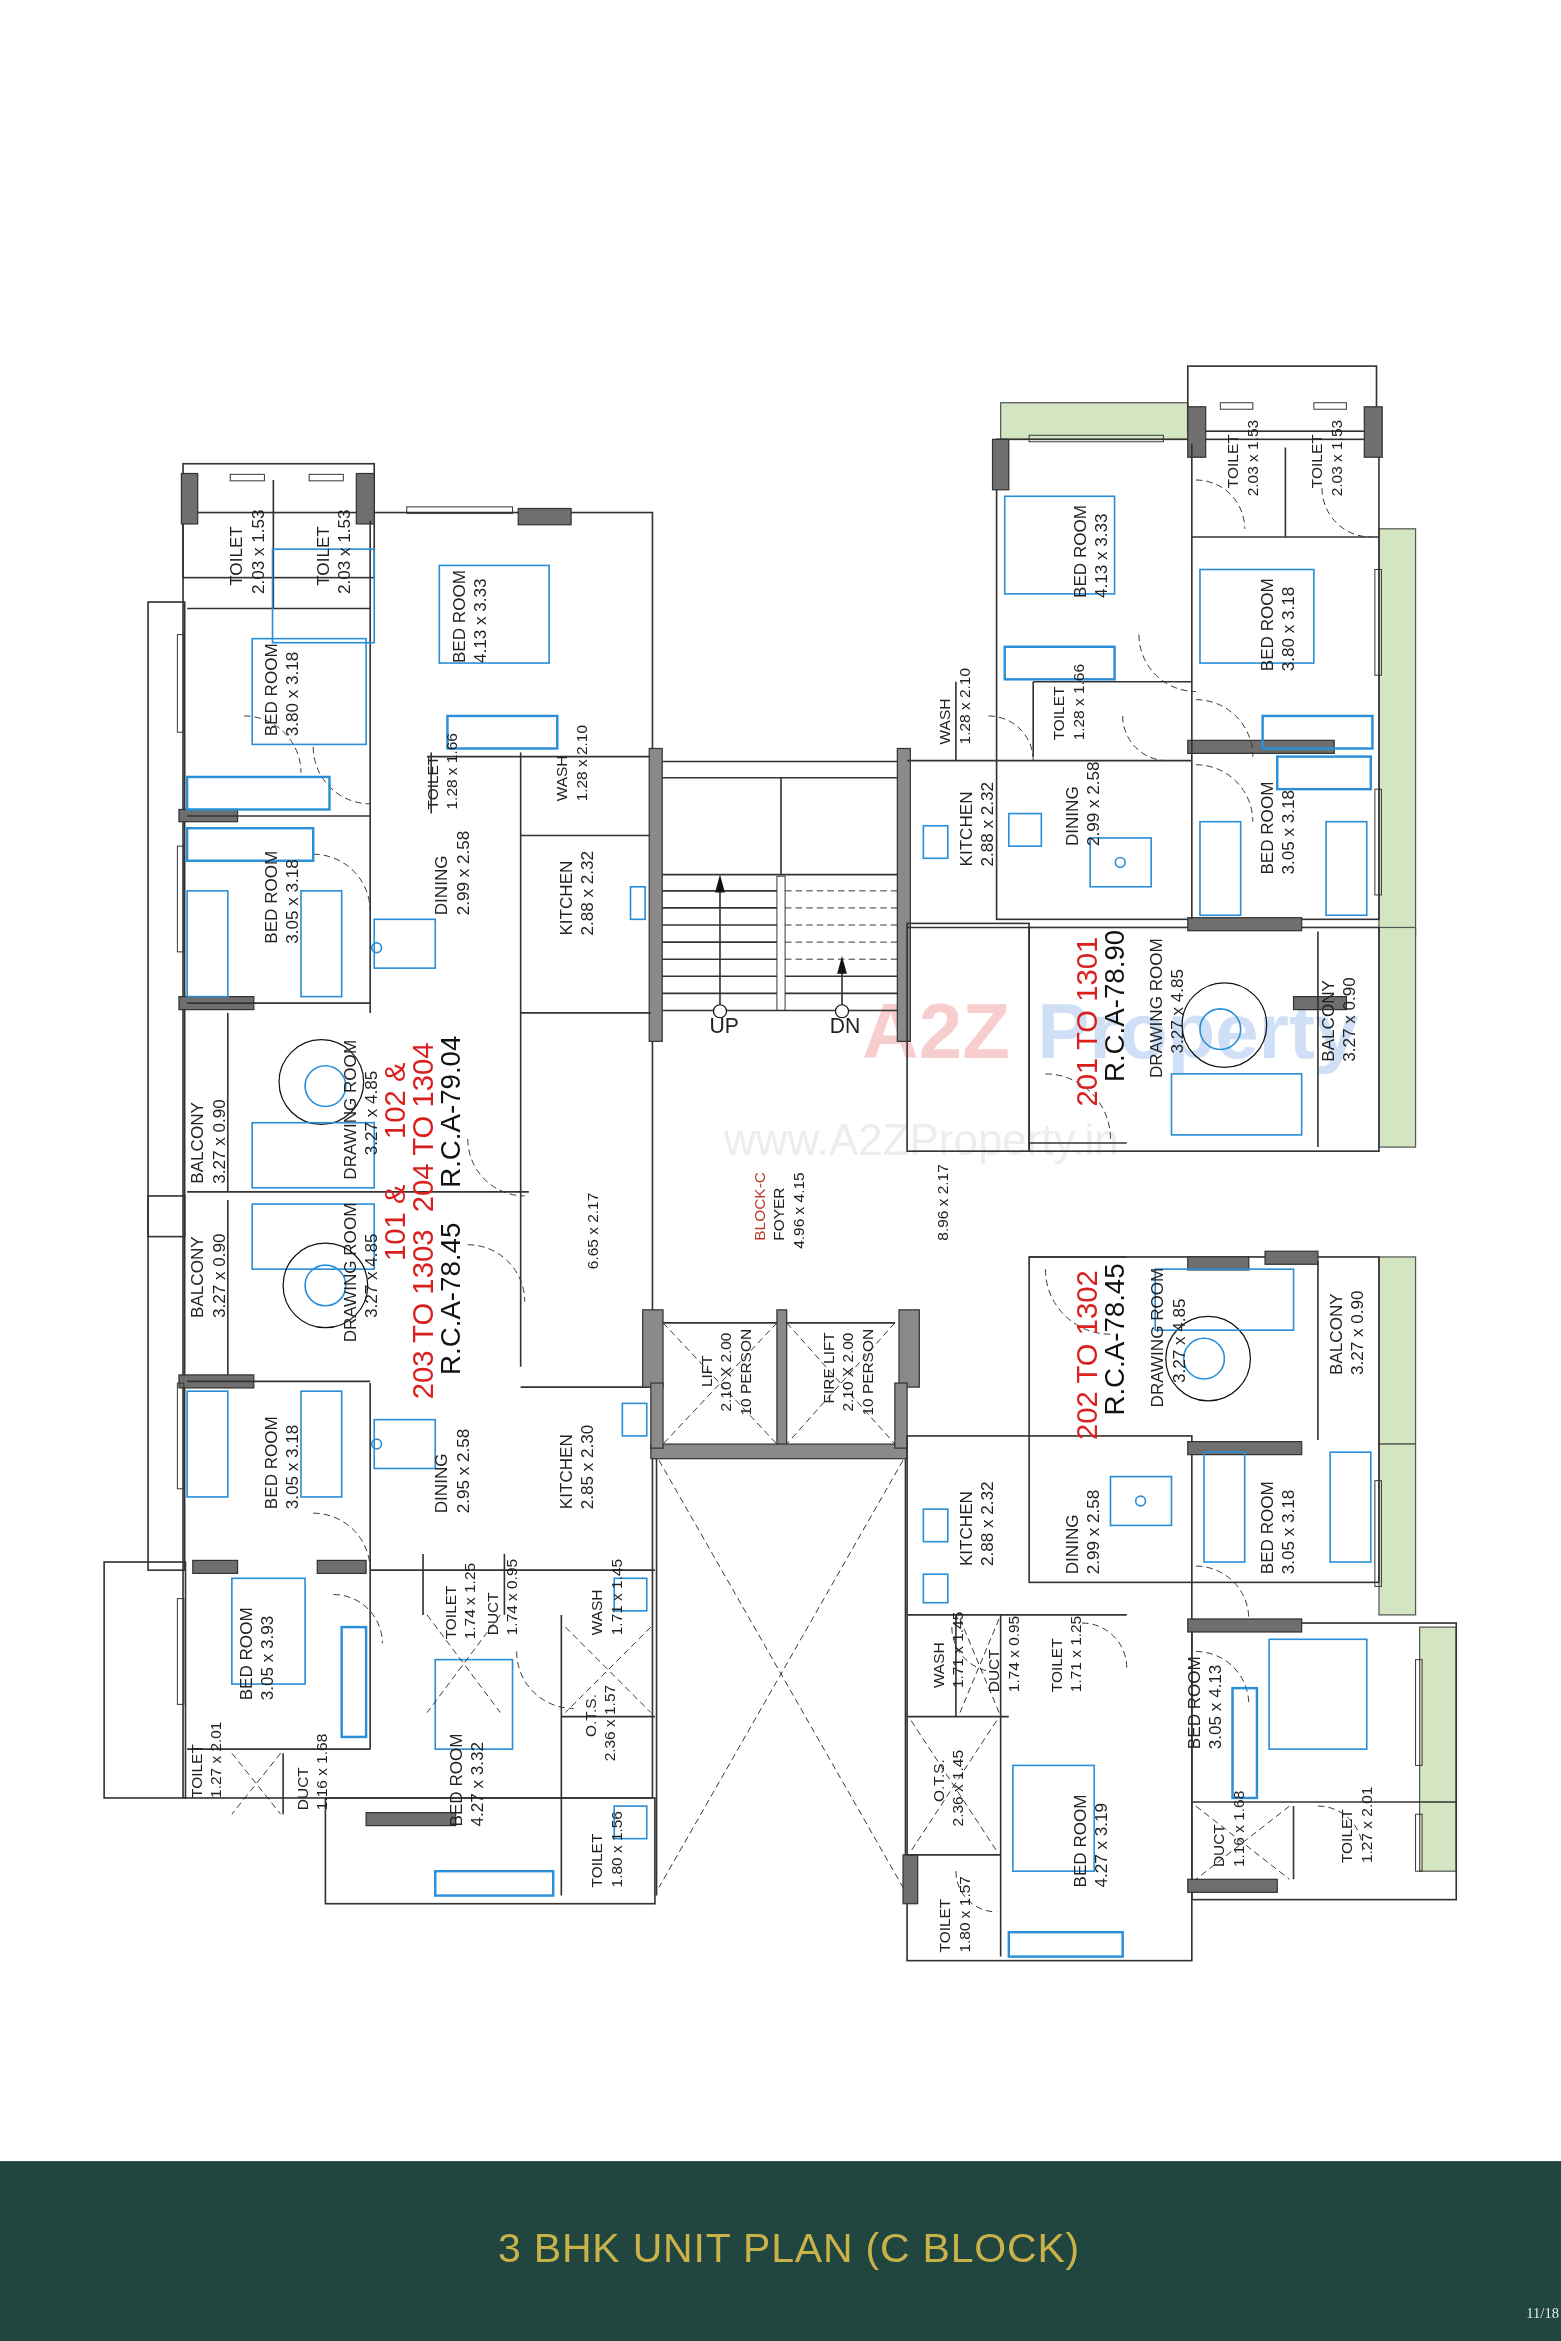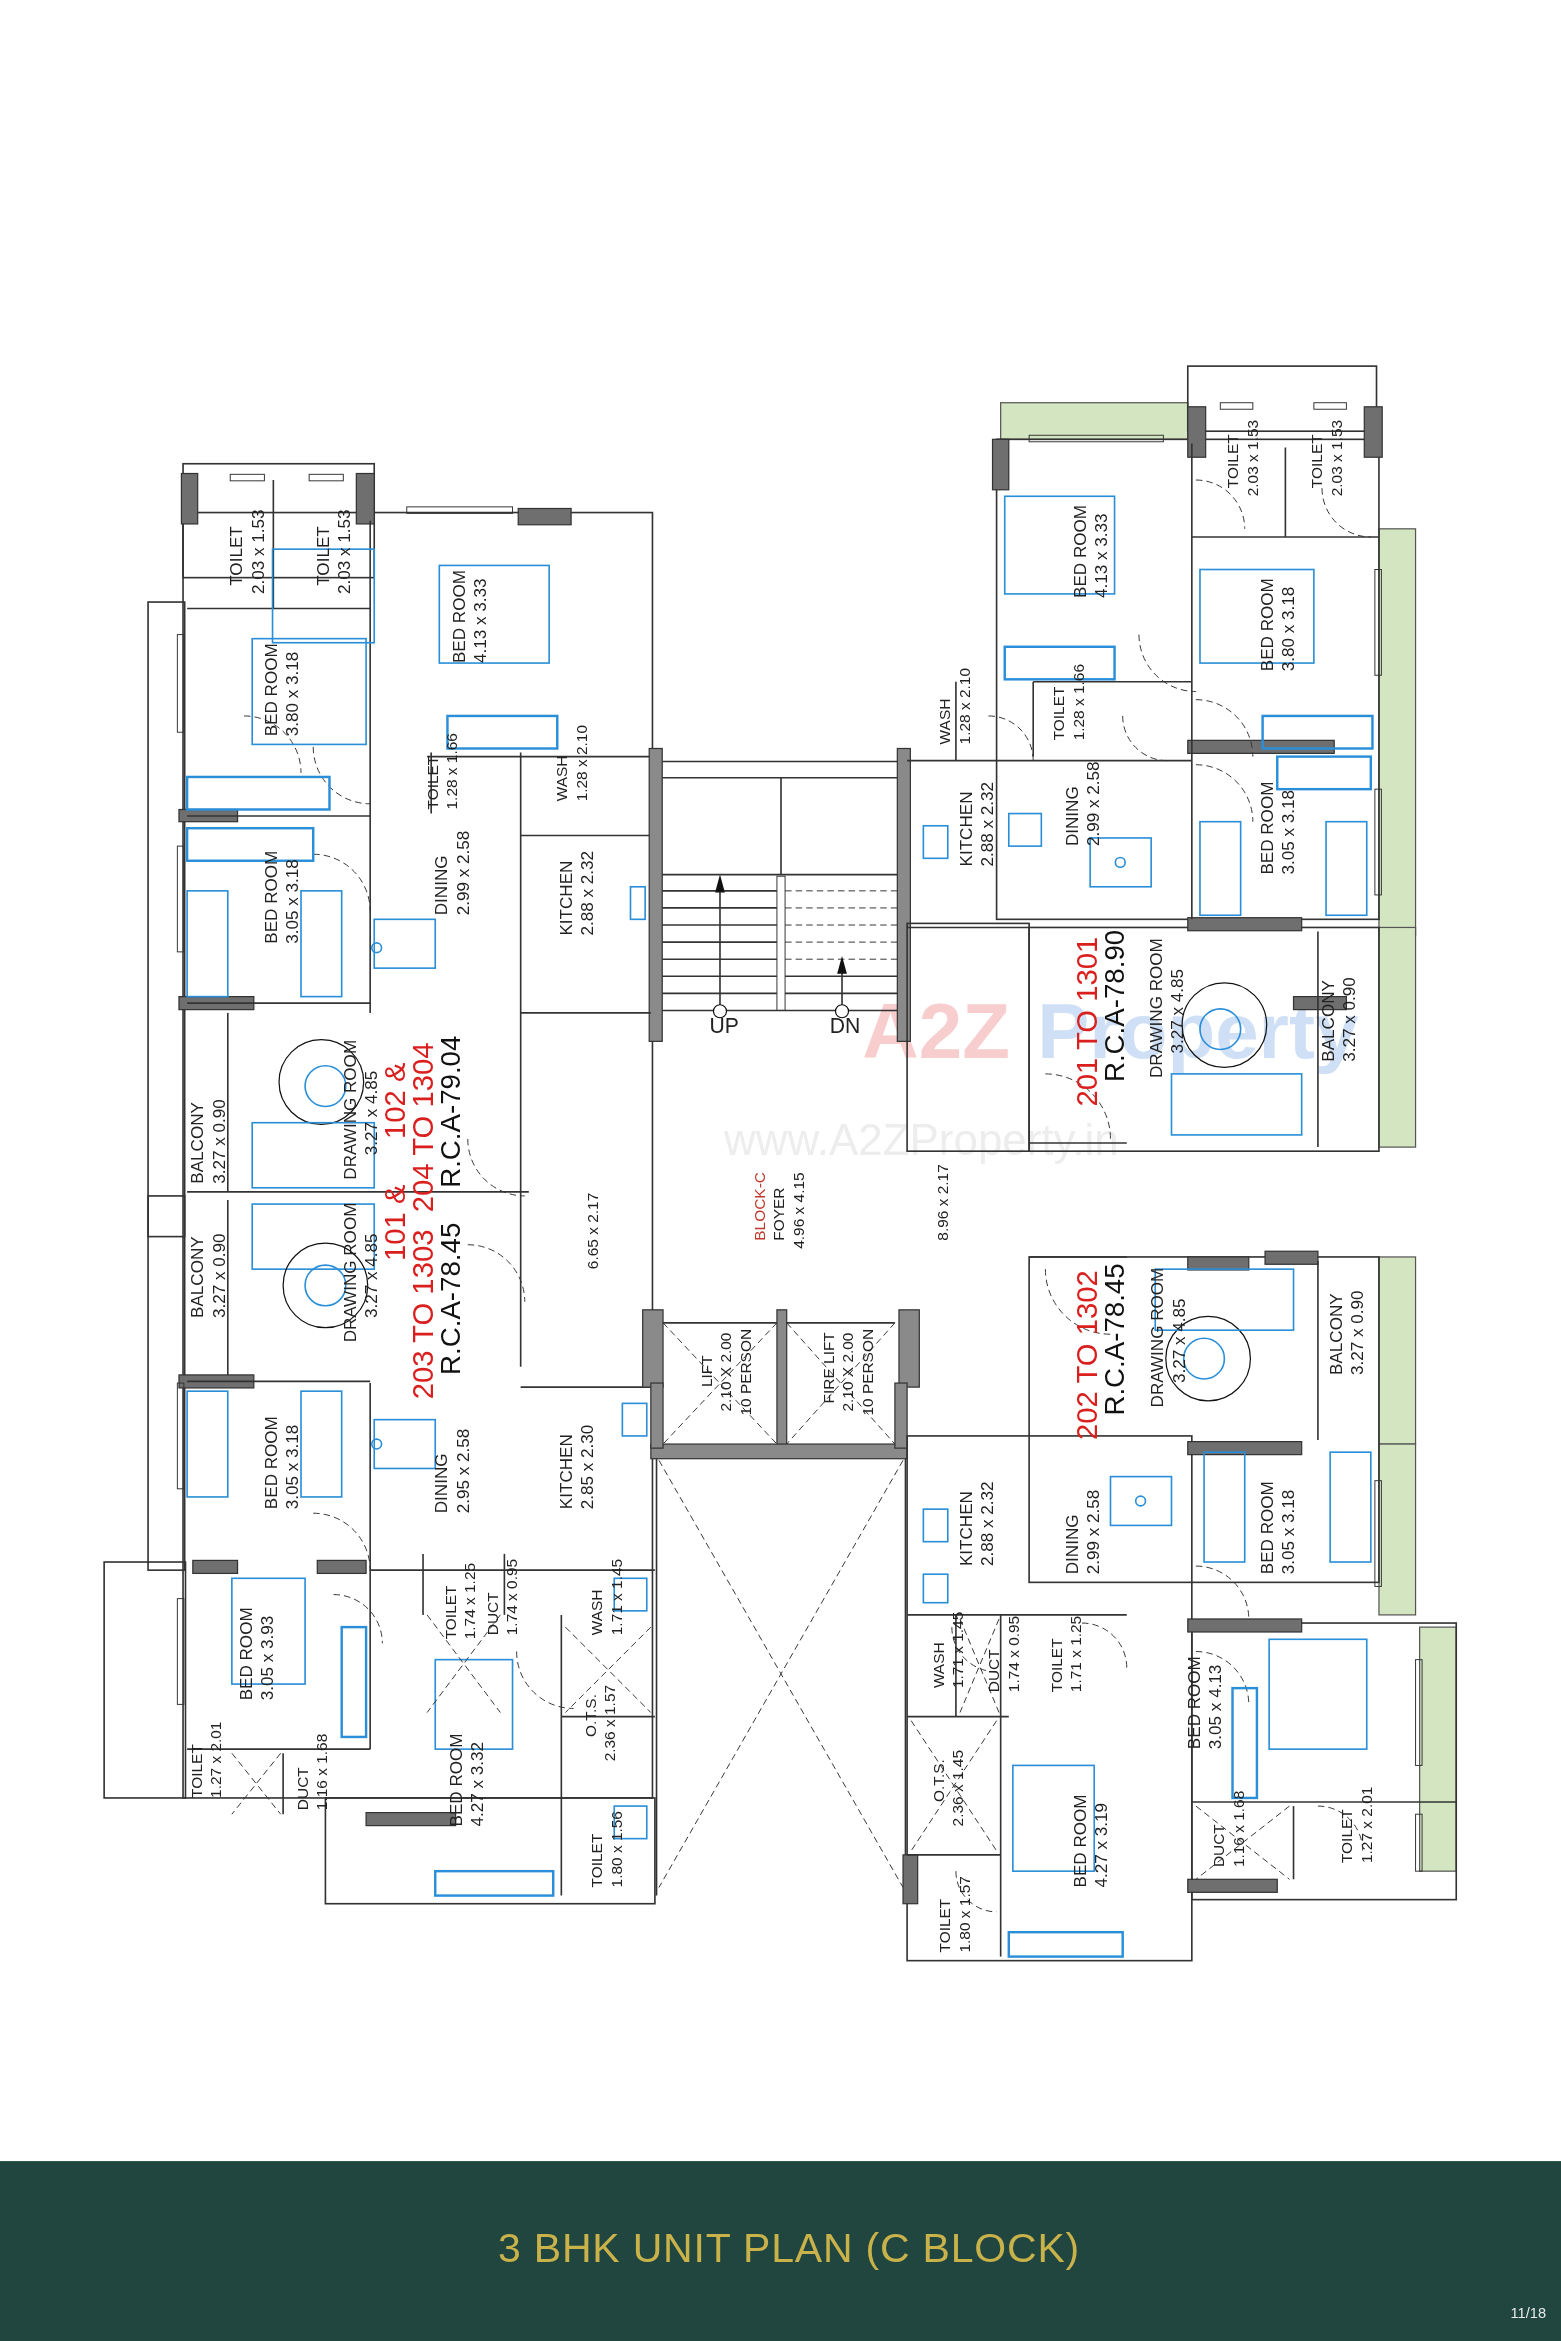--- a/index.html
+++ b/index.html
@@ -1,21 +1,21 @@
 <!DOCTYPE html>
 <html style="font-size:13px"><head>
 <meta charset="utf-8">
 <style>
   html, body { margin: 0; padding: 0; background: #ffffff; }
   body { width: 1562px; height: 2342px; position: relative; overflow: hidden; font-family: "Liberation Sans", sans-serif; }
   #plan-wrap { position: absolute; left: 0; top: 0; width: 1562px; height: 2160px; background: #ffffff; }
   #plan { position: absolute; left: 0; top: 0; width: 1562px; height: 2160px; }
   .footer { position: absolute; left: 0; top: 2161px; width: 1562px; height: 181px; background: #20463f; border-top: 1.6px solid #2f5a52; }
   .footer-title { position: absolute; left: 8px; width: 1562px; top: 63px; text-align: center; color: #c9b24a; font-size: 41px; letter-spacing: 0.8px; font-family: Liberation Sans, sans-serif; }
-  .page-num { position: absolute; right: 16px; top: 143px; color: #e8ece9; font-size: 14.6px; font-family: Liberation Sans, sans-serif; }
+  .page-num { position: absolute; right: 3px; top: 143px; color: #e8ece9; font-size: 14.6px; font-family: Liberation Serif, serif; }
   svg text { font-family: "Liberation Sans", sans-serif; }
   .lbl { font-size: 21px; fill: #222; }
   .lbl-s { font-size: 19px; fill: #222; }
   .unit-red { font-size: 36px; fill: #d9201f; }
   .unit-blk { font-size: 34px; fill: #111; }
   .wall { fill: #8a8a8a; stroke: #333; stroke-width: 1.5; }
   .wall-d { fill: #6f6f6f; stroke: #333; stroke-width: 1.5; }
   .line { stroke: #333; stroke-width: 2; fill: none; }
   .thin { stroke: #333; stroke-width: 1.2; fill: none; }
   .dash { stroke: #333; stroke-width: 1.2; fill: none; stroke-dasharray: 8 5; }

